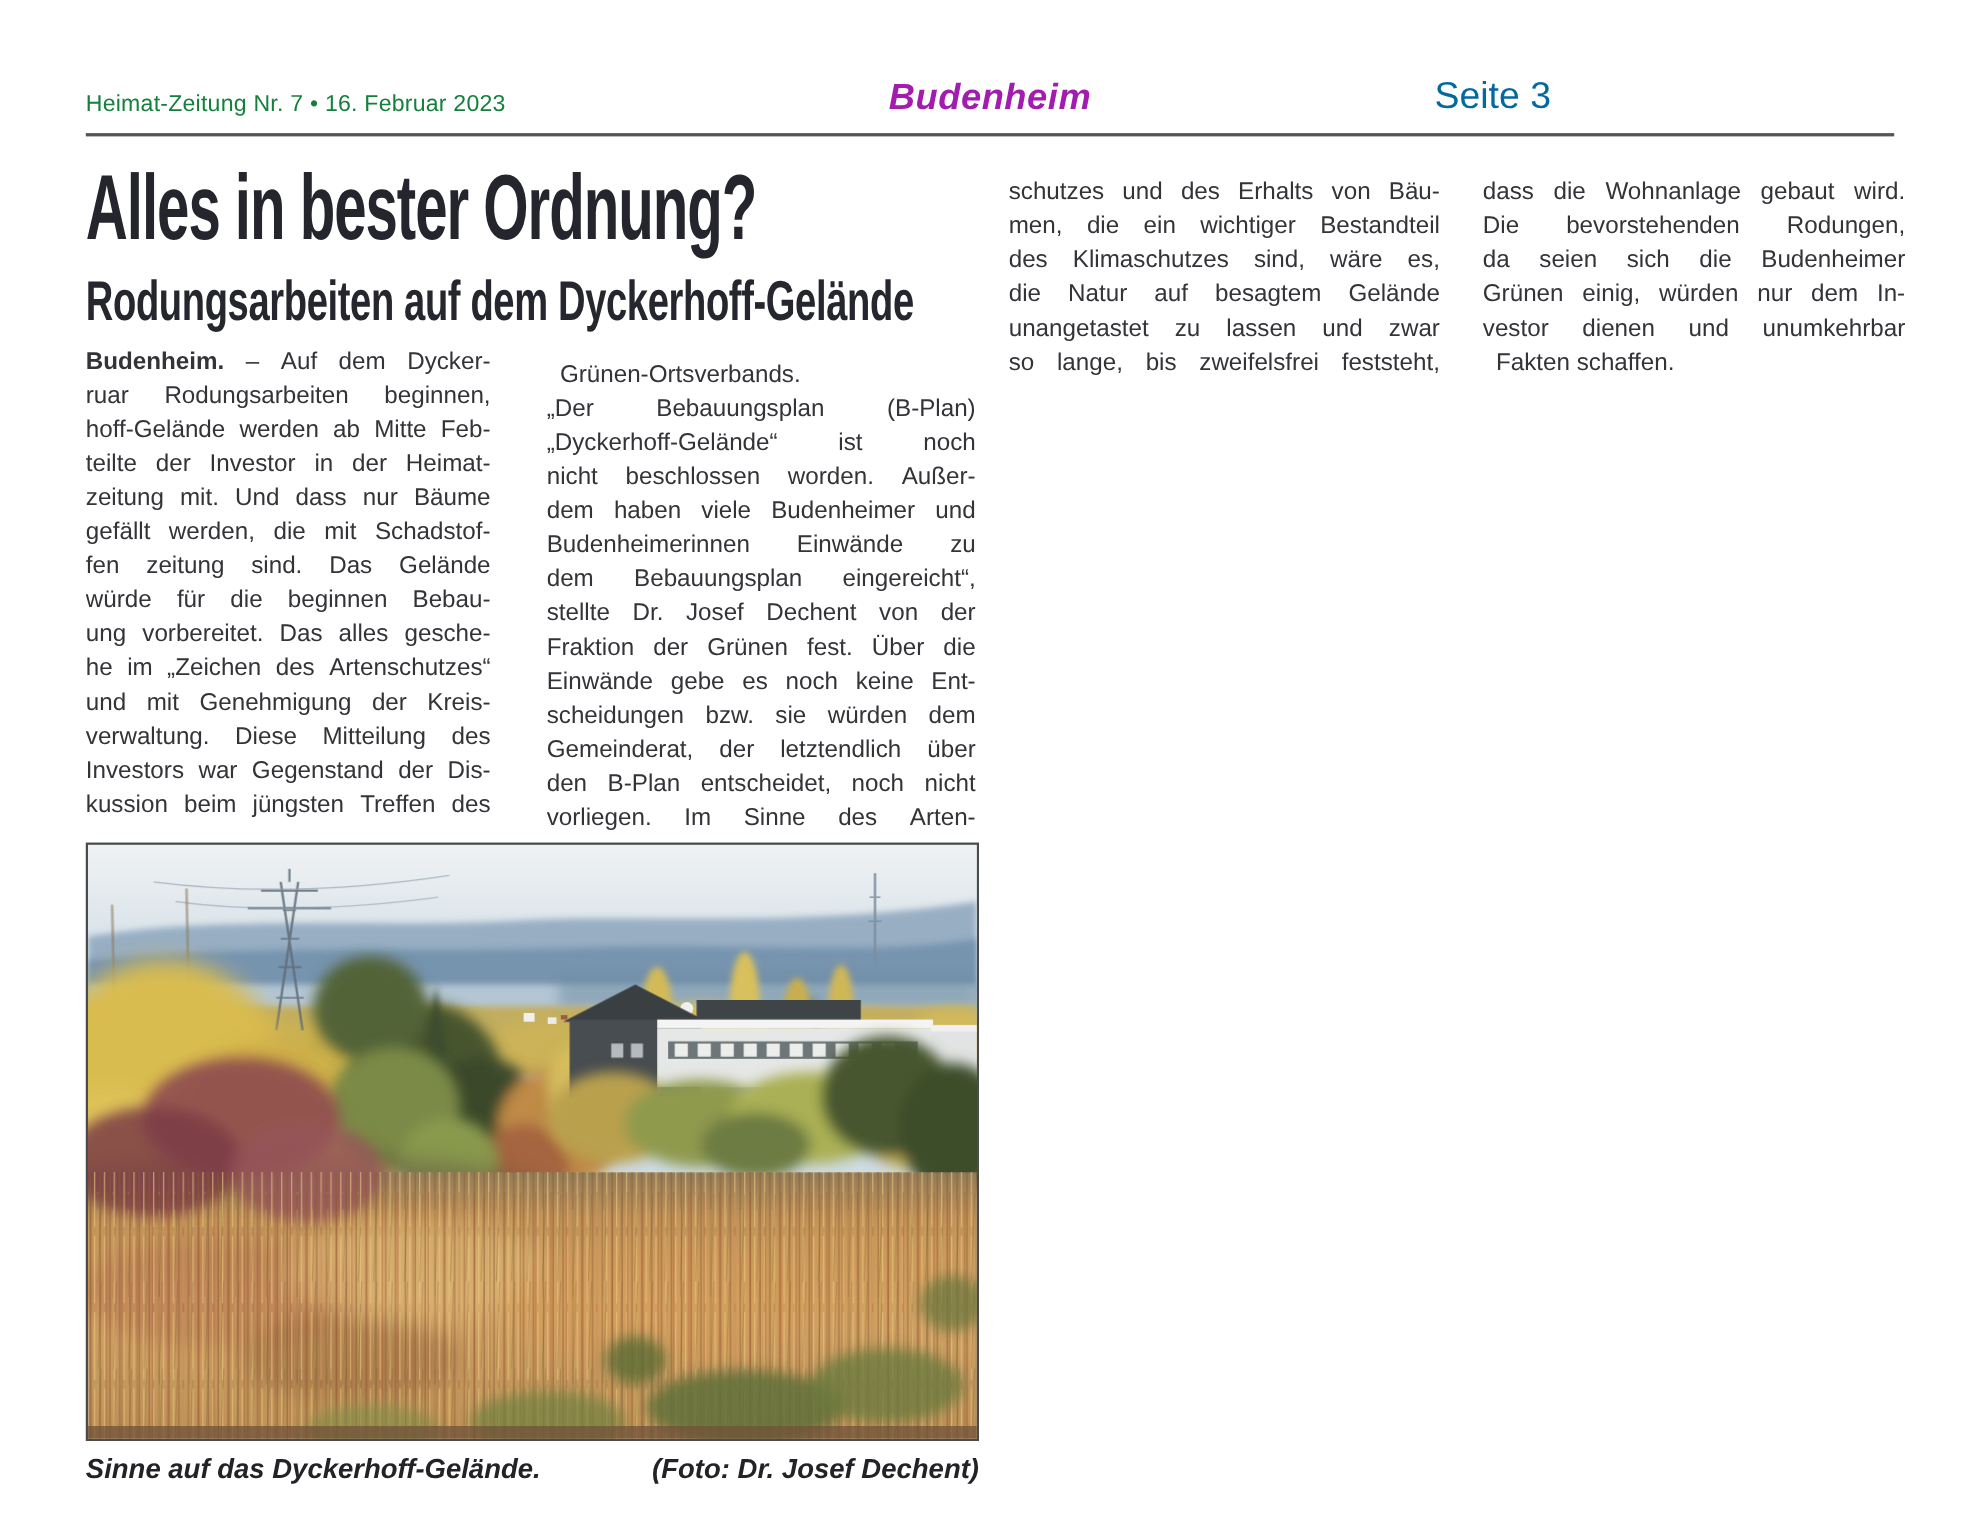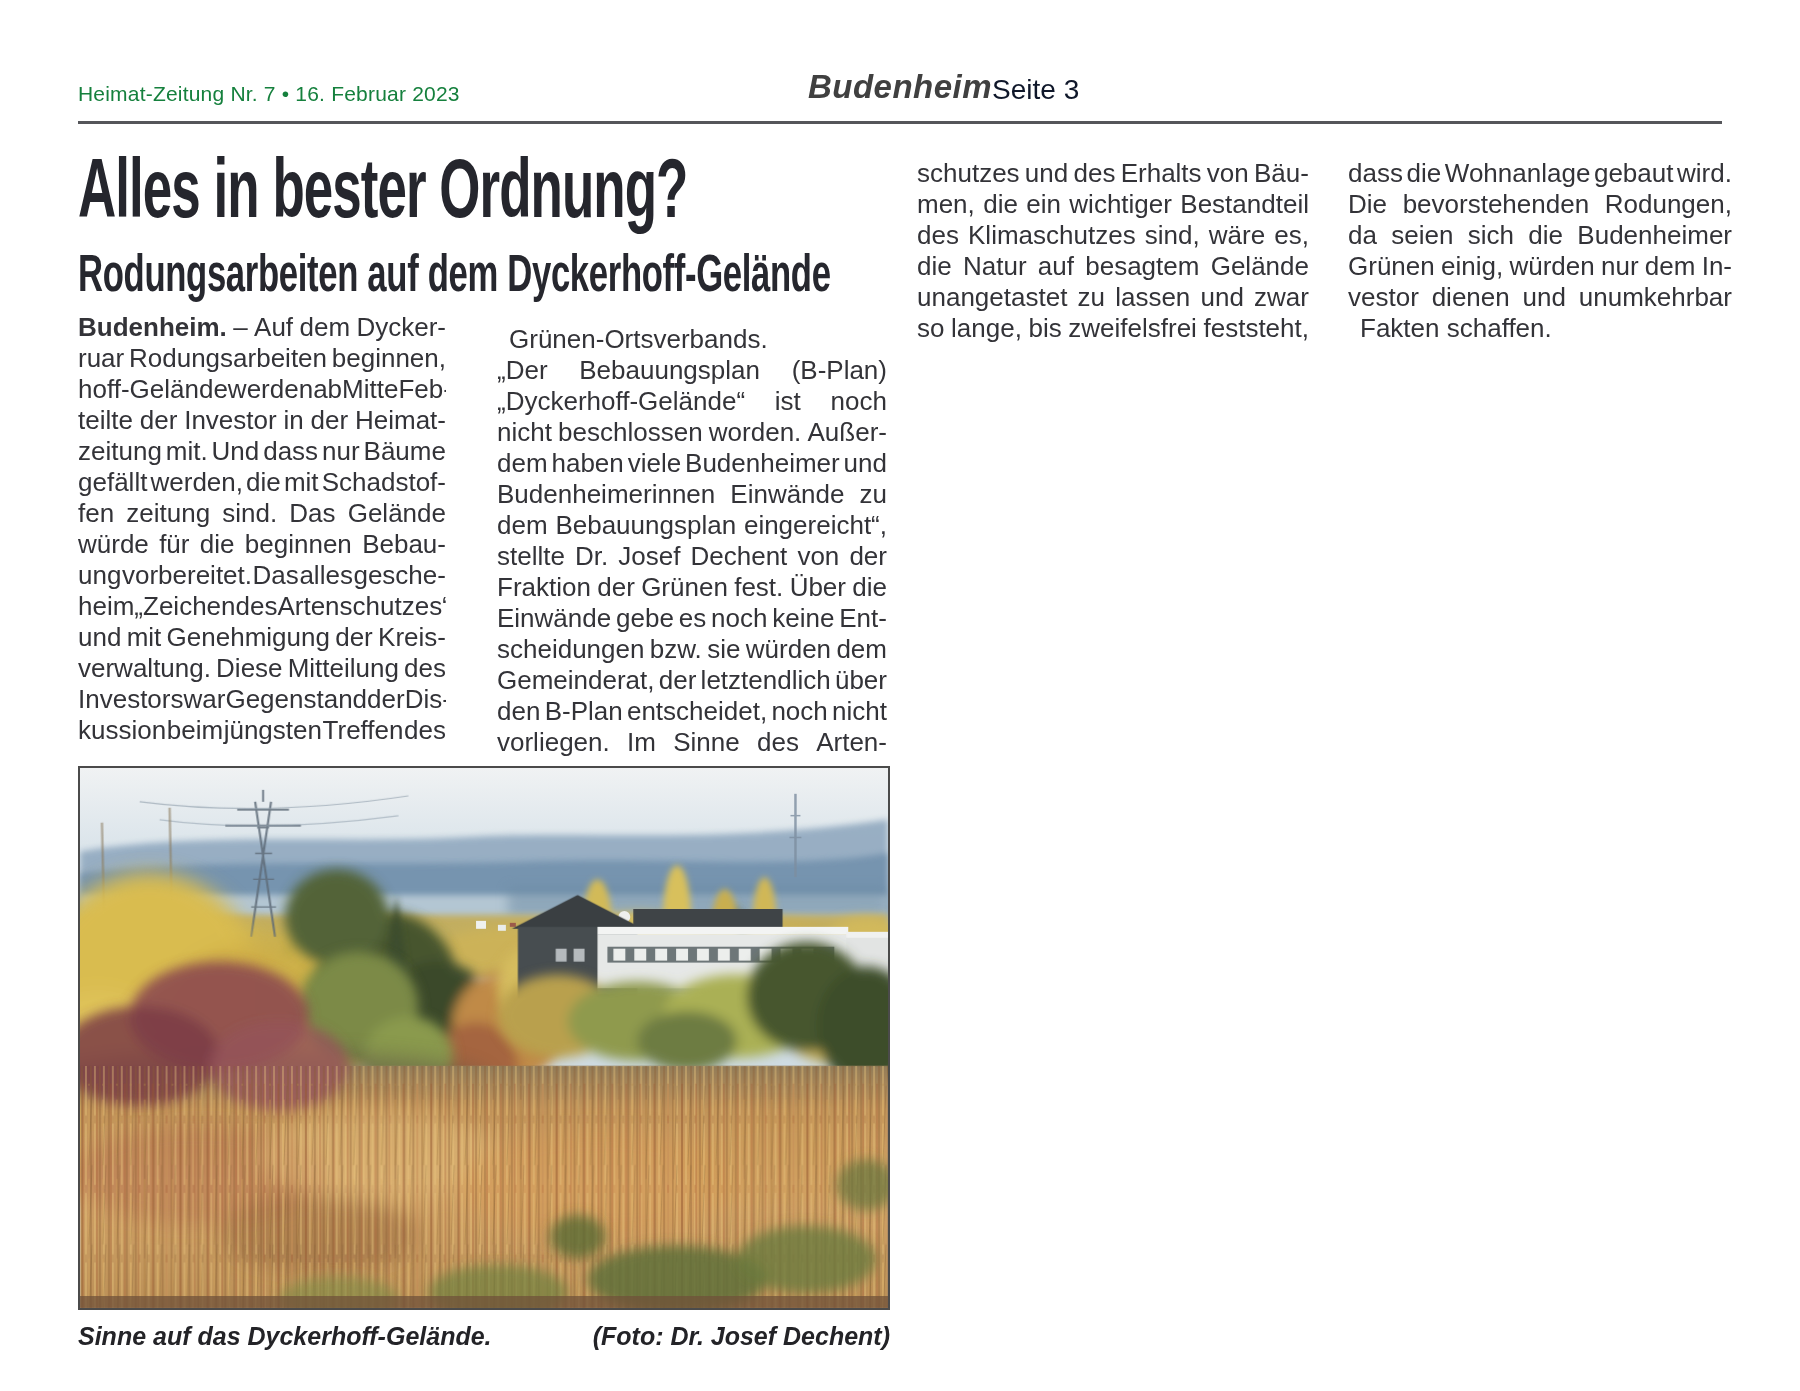--- a/index.html
+++ b/index.html
@@ -14,36 +14,36 @@
     width:1800px;height:1391px;position:relative;overflow:hidden;
     background:var(--page_bg);
     font-family:"Liberation Sans", sans-serif;
     color:var(--text);
   }
   .masthead{
     position:absolute;left:78px;top:68px;width:1644px;
     display:grid;grid-template-columns:1fr auto 1fr;align-items:end;
   }
   .masthead .issue{font-size:21px;color:#15803d;letter-spacing:.2px;}
-  .masthead .section{font-size:33px;font-weight:bold;font-style:italic;color:#404040;letter-spacing:.5px;}
-  .masthead .page{font-size:28px;color:#0f172a;text-align:left;}
+  .masthead .section{font-size:33px;font-weight:bold;font-style:italic;color:#a21caf;letter-spacing:.5px;}
+  .masthead .page{font-size:34px;color:#0369a1;text-align:center;}
   .rule{position:absolute;left:78px;top:121px;width:1644px;height:3px;background:var(--rule);}
   .headline{
     position:absolute;left:78px;top:140px;
     font-size:84px;font-weight:bold;color:var(--headline_text);
     letter-spacing:-1.5px;white-space:nowrap;
     transform:scaleX(.63);transform-origin:left top;
   }
   .subheadline{
     position:absolute;left:78px;top:244px;
     font-size:51px;font-weight:bold;color:#26272e;
     letter-spacing:-.5px;white-space:nowrap;
     transform:scaleX(.68);transform-origin:left top;
   }
-  .col{position:absolute;font-size:26px;line-height:31px;color:var(--text);}
+  .col{position:absolute;font-size:22px;line-height:31px;color:var(--text);}
   .col .line{display:flex;justify-content:space-between;height:31px;overflow:hidden;}
   .col .line.nj{display:block;text-align:left;margin-left:12px;}
   .col .line span{white-space:pre;}
   .col1{left:78px;top:312px;width:368px;}
   .col2{left:497px;top:324px;width:390px;}
   .col3{left:917px;top:158px;width:392px;}
   .col4{left:1348px;top:158px;width:384px;}
   .photo{
     position:absolute;left:78px;top:766px;width:812px;height:544px;
     border:2px solid #4b4b4b;box-sizing:border-box;background:#cfdce4;

